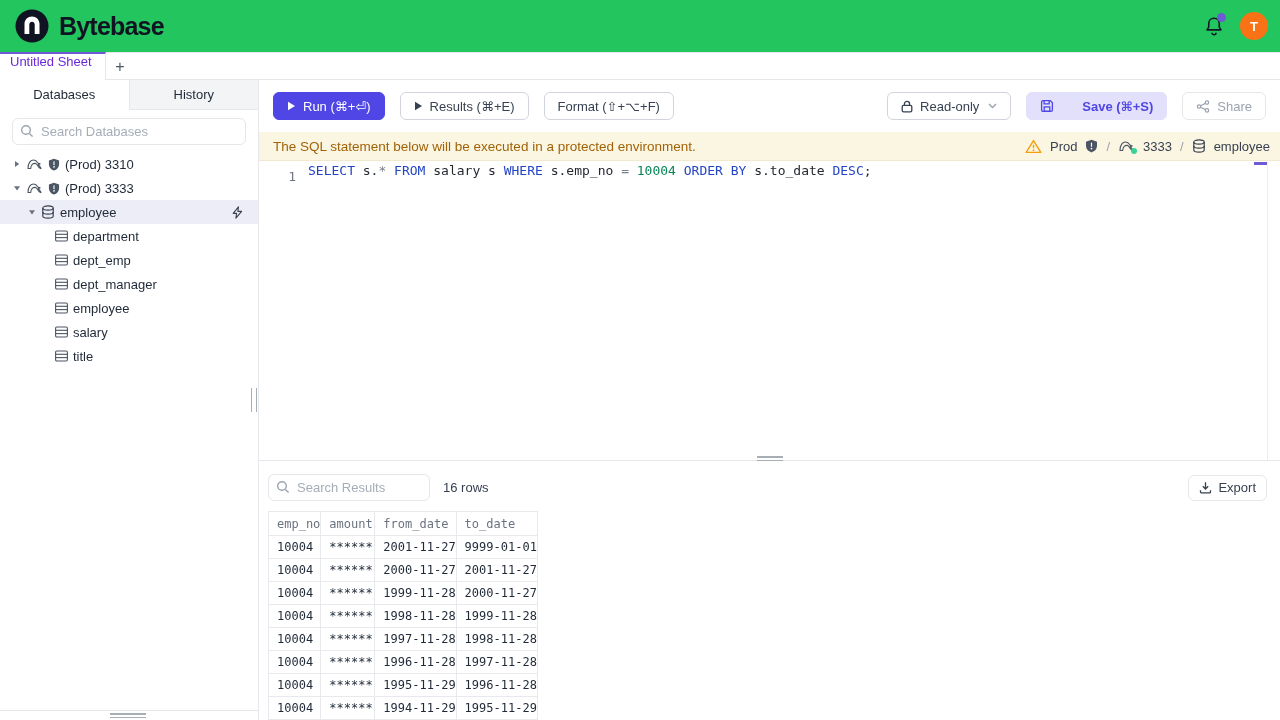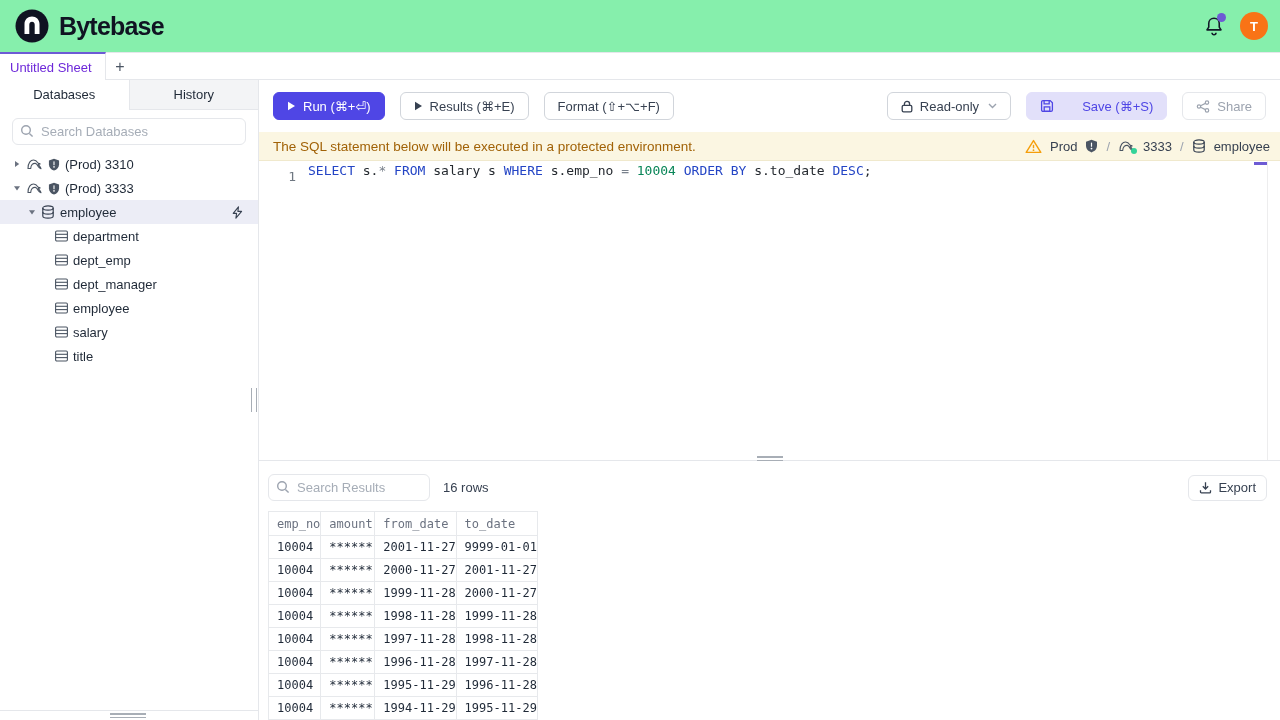--- a/index.html
+++ b/index.html
@@ -3,34 +3,34 @@
 <meta charset="utf-8">
 <style>
   * { margin:0; padding:0; box-sizing:border-box; }
   html,body { width:1280px; height:720px; }
   body { font-family:"Liberation Sans","DejaVu Sans",sans-serif; background:#fff; color:#1f2937; }
   .mono { font-family:"DejaVu Sans Mono","Liberation Mono",monospace; }
   .app { position:relative; width:1280px; height:720px; overflow:hidden; background:#fff; }
   .icon { display:inline-flex; align-items:center; justify-content:center; flex:none; }
 
   
-  .topbar { position:absolute; left:0; top:0; width:1280px; height:52px; display:flex; align-items:center; padding:0 12px 0 14px; background:#86efac; }
+  .topbar { position:absolute; left:0; top:0; width:1280px; height:52px; display:flex; align-items:center; padding:0 12px 0 14px; background:#22c55e; }
   .brand { display:flex; align-items:center; gap:9px; }
   .brand-name { font-size:25px; font-weight:700; letter-spacing:-0.8px; color:#101322; }
   .top-nav { display:flex; align-items:center; gap:10px; margin-left:22px; }
   .top-nav-item { font-size:14px; font-weight:500; color:#1f2937; padding:7px 13px; border-radius:8px; cursor:pointer; }
   .top-nav-item.active { background:#ececee; }
   .top-right { margin-left:auto; display:flex; align-items:center; gap:15px; }
   .bell-wrap { position:relative; width:22px; height:22px; display:flex; align-items:center; justify-content:center; }
   .bell-dot { position:absolute; right:-1px; top:-2px; width:9px; height:9px; border-radius:50%; background:var(--tab-purple,#7c6cf0); }
   .avatar { width:28px; height:28px; border-radius:50%; background:var(--avatar-orange,#f97316); color:#fff; font-size:13px; font-weight:700; display:flex; align-items:center; justify-content:center; }
 
   
   .sheetbar { position:absolute; left:0; top:52px; width:1280px; height:28px; background:#fff; border-top:1px solid #e5e7eb; border-bottom:1px solid #e5e7eb; }
-  .sheet-tab { position:absolute; left:0; top:-1px; height:29px; width:106px; display:flex; align-items:center; gap:9px; padding:0 10px; background:#fff; border-top:2px solid var(--tab-purple,#6d5bd4); border-right:1px solid #e5e7eb; cursor:pointer; }
+  .sheet-tab { position:absolute; left:0; top:-1px; height:29px; width:106px; display:flex; gap:9px; padding:0 10px; background:#fff; border-top:2px solid var(--tab-purple,#6d5bd4); border-right:1px solid #e5e7eb; cursor:pointer; }
   .sheet-tab-label { font-size:13px; color:var(--tab-text,#6d28d9); white-space:nowrap; }
   .sheet-tab-dot { width:7px; height:7px; border-radius:2px; background:#d1d5db; }
   .add-tab { position:absolute; left:106px; top:0; width:28px; height:27px; display:flex; align-items:center; justify-content:center; font-size:16px; color:#4b5563; background:none; border:none; cursor:pointer; }
 
   
   .sidebar { position:absolute; left:0; top:80px; width:259px; height:640px; background:#fff; border-right:1px solid #e5e7eb; }
   .side-tabs { display:flex; height:30px; }
   .side-tab { flex:1; display:flex; align-items:center; justify-content:center; font-size:13px; color:#1f2937; background:#f3f4f6; border-bottom:1px solid #e5e7eb; cursor:pointer; }
   .side-tab.active { background:#fff; border-bottom:1px solid transparent; font-weight:500; }
   .side-tab + .side-tab { border-left:1px solid #e5e7eb; }
@@ -50,21 +50,21 @@
   .grip-h { position:absolute; left:110px; top:2px; width:36px; display:flex; flex-direction:column; gap:2px; }
   .grip-h i { display:block; height:1.5px; background:#a8aeb6; }
   .v-grip { position:absolute; right:1px; top:308px; height:24px; width:6px; border-left:1.5px solid #a8aeb6; border-right:1.5px solid #a8aeb6; }
 
   
   .main { position:absolute; left:259px; top:80px; width:1021px; height:640px; background:#fff; }
 
   .toolbar { height:52px; display:flex; align-items:center; gap:15px; padding:0 14px; }
   .btn { height:28px; display:inline-flex; align-items:center; gap:7px; padding:0 13px; border-radius:6px; font-size:13px; background:#fff; border:1px solid #d1d5db; color:#374151; cursor:pointer; font-family:inherit; white-space:nowrap; }
   .btn-run { background:var(--accent,#4f46e5); border-color:var(--accent,#4f46e5); color:#fff; }
-  .btn-save { background:var(--accent-light,#e2e0fa); border-color:var(--accent-light,#e2e0fa); color:var(--accent,#4f46e5); font-weight:400;gap:28px; }
+  .btn-save { background:var(--accent-light,#e2e0fa); border-color:var(--accent-light,#e2e0fa); color:var(--accent,#4f46e5); font-weight:700;gap:28px; }
   .btn-share { border-color:#e5e7eb; color:#9ca3af; }
   .toolbar-spacer { flex:1; }
   .btn .chev { margin-left:2px; }
 
   
   .banner { height:29px; display:flex; align-items:center; padding:0 10px 0 14px; background:var(--warn-bg,#fbf6e2); border-bottom:1px solid #f0e9cd; }
   .banner-msg { font-size:13.5px; color:var(--warn-text,#a16207); }
   .banner-right { margin-left:auto; display:flex; align-items:center; gap:8px; font-size:13px; color:#374151; }
   .banner-right .sep { color:#9ca3af; }
   .banner-env { font-weight:500; }

